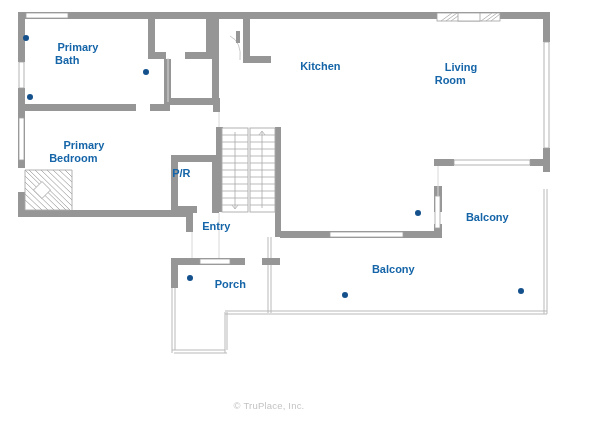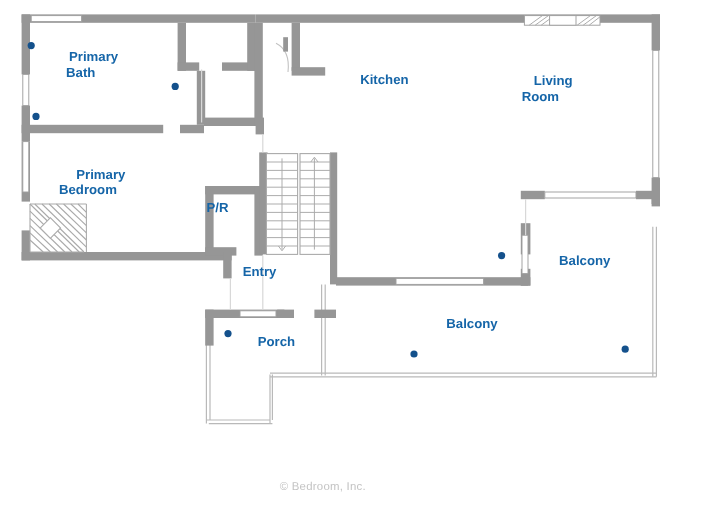--- a/index.html
+++ b/index.html
@@ -273,14 +273,14 @@
       <circle class="dot" cx="26" cy="38" r="3"></circle>
       <circle class="dot" cx="30" cy="97" r="3"></circle>
       <circle class="dot" cx="146" cy="72" r="3"></circle>
       <circle class="dot" cx="190" cy="278" r="3"></circle>
       <circle class="dot" cx="418" cy="213" r="3"></circle>
       <circle class="dot" cx="345" cy="295" r="3"></circle>
       <circle class="dot" cx="521" cy="291" r="3"></circle>
     </g>
   </svg>
 
-  <div class="copyright">© Bedroom, Inc.</div>
+  <div class="copyright">© TruPlace, Inc.</div>
 </div>
 
 </body></html>

